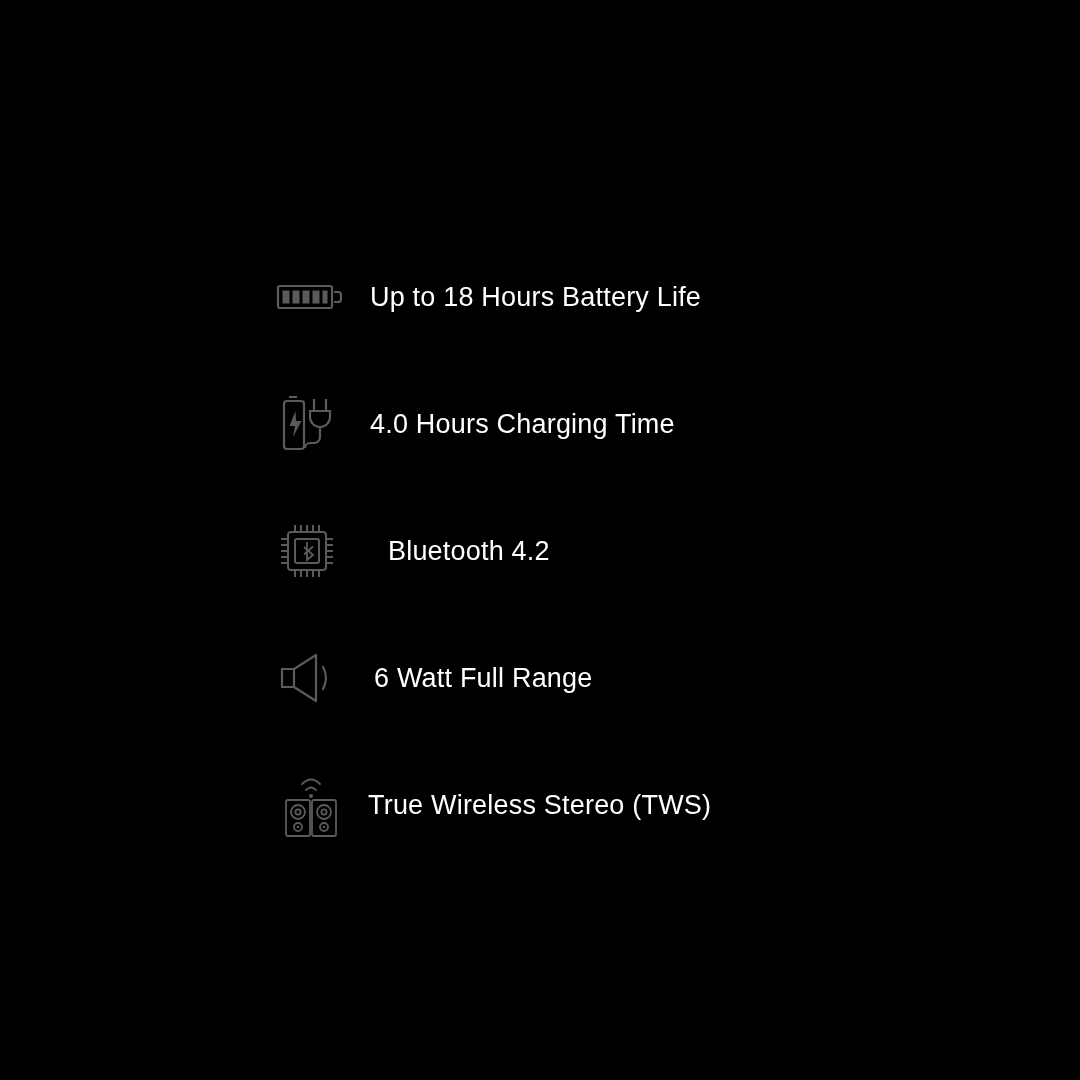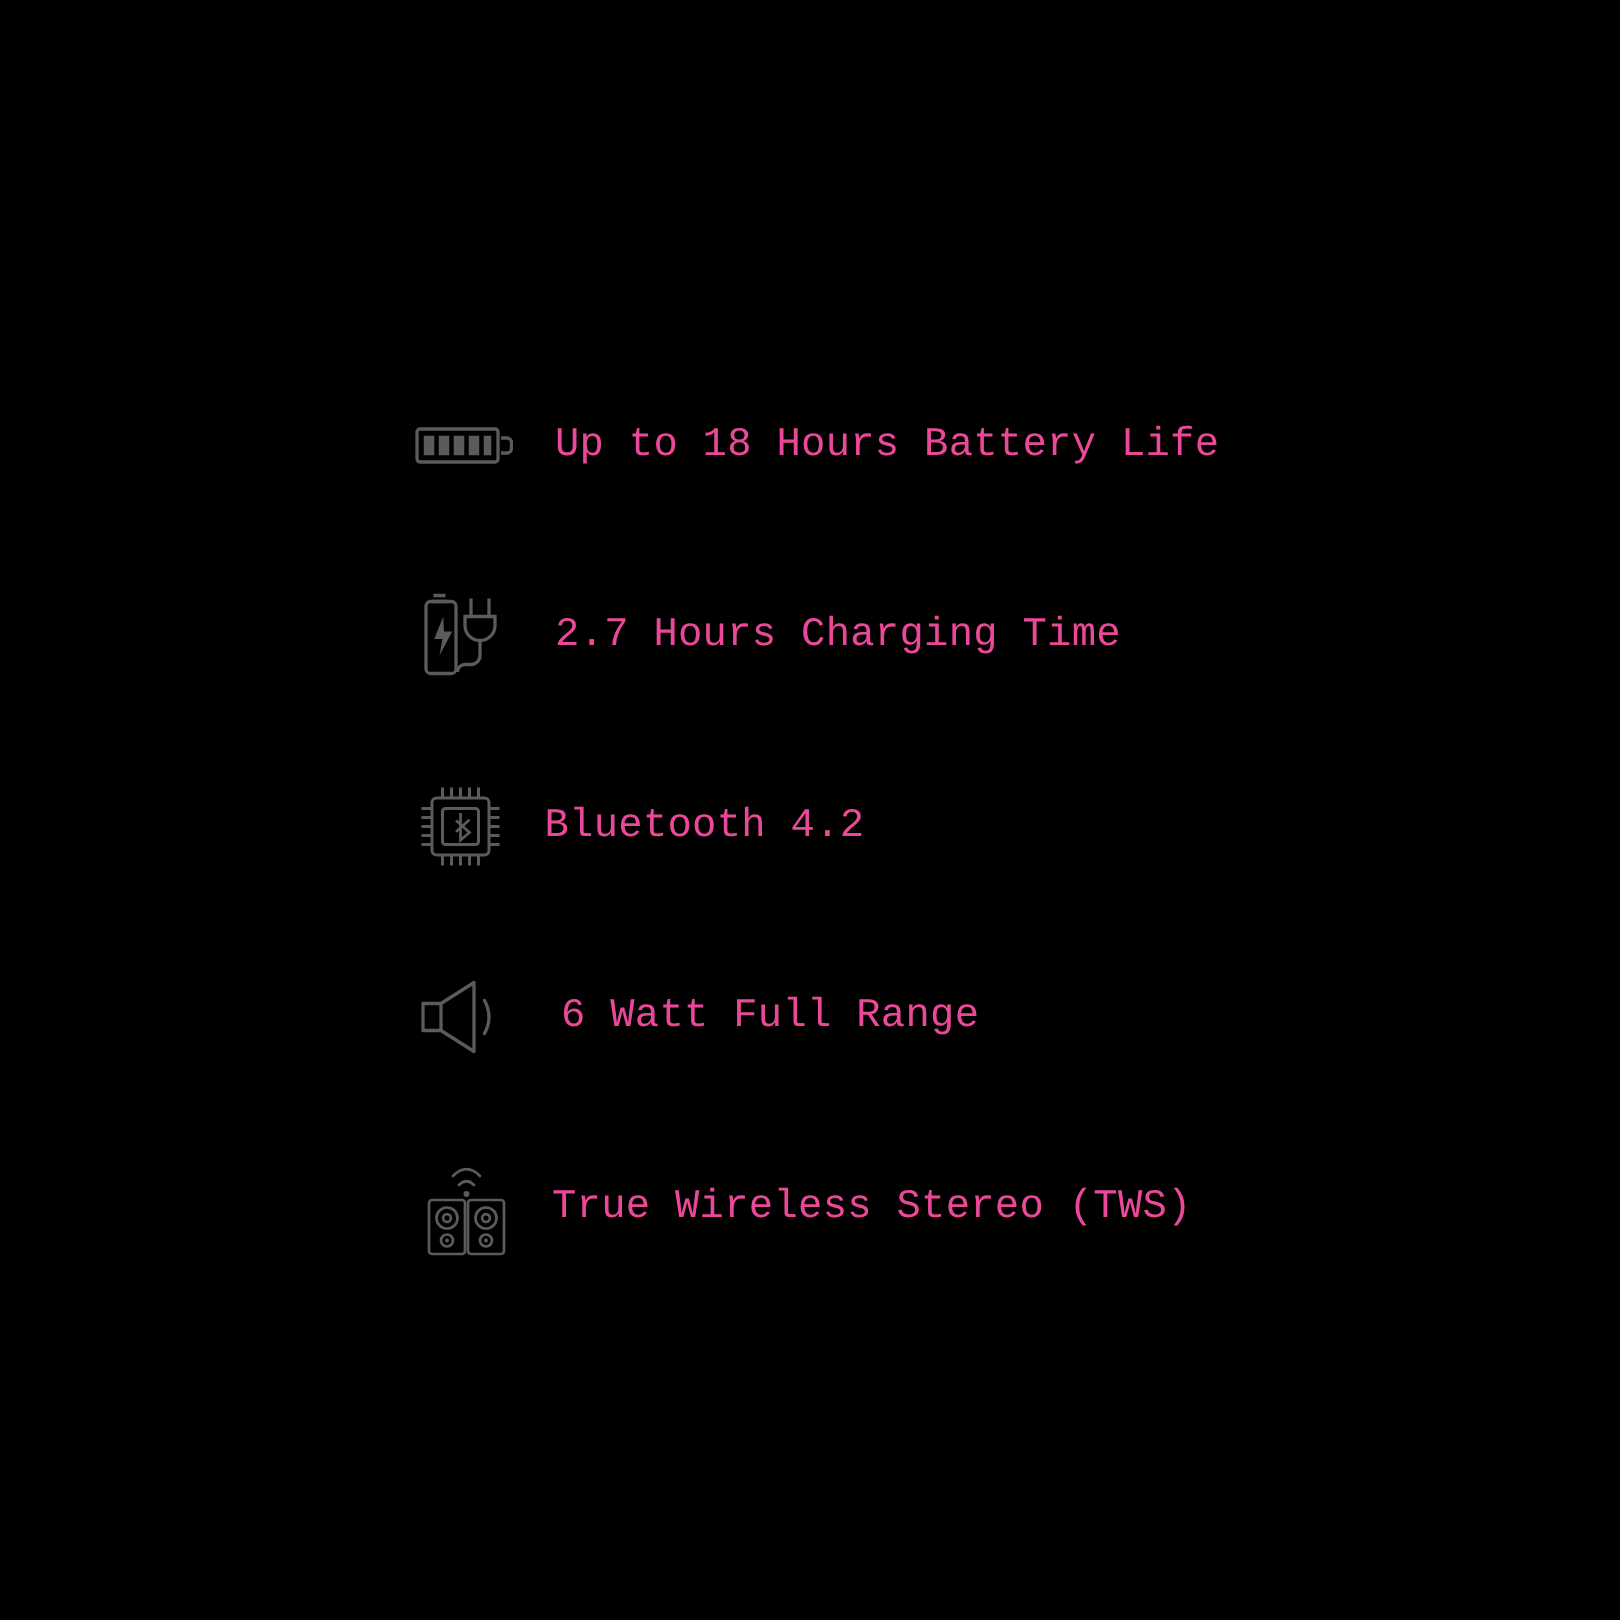--- a/index.html
+++ b/index.html
@@ -39,32 +39,32 @@
     min-width: 72px;
     height: 72px;
     display: flex;
     align-items: center;
     justify-content: flex-start;
   }
   .icon-wrap svg {
     display: block;
   }
   .feature-label {
-    color: #ec4899;
+    color: #ffffff;
     font-size: 27px;
     letter-spacing: 0.2px;
     line-height: 1.2;
     white-space: nowrap;
     font-weight: 400;
-    font-family: Liberation Mono, monospace;
+    font-family: Liberation Sans, sans-serif;
   }
   
   .row-battery .feature-label { margin-left: 22px; }
   .row-charging .feature-label { margin-left: 22px; }
-  .row-bluetooth .feature-label { margin-left: 15px; }
+  .row-bluetooth .feature-label { margin-left: 40px; }
   .row-power .feature-label { margin-left: 26px; }
   .row-tws .feature-label { margin-left: 20px; }
 
   .row-battery .icon-wrap { height: 44px; }
   .row-charging .icon-wrap { height: 62px; }
   .row-bluetooth .icon-wrap { height: 62px; }
   .row-power .icon-wrap { height: 62px; }
   .row-tws .icon-wrap { height: 70px; }
 </style>
 </head>
@@ -93,21 +93,21 @@
       <span class="icon-wrap">
         <svg width="66" height="62" viewBox="0 0 66 62" fill="none" stroke="#5b5b5b" stroke-width="2.2">
           <path d="M12 8 h10 M13 4 h8"></path>
           <rect x="8" y="8" width="20" height="48" rx="3"></rect>
           <path d="M19.5 18 L13.5 33 h5.5 l-2 11 8.5 -16 h-5.5 z" fill="#5b5b5b" stroke="none"></path>
           <path d="M38 6 v12 M50 6 v12"></path>
           <path d="M34 18 h20 v6 a10 10 0 0 1 -10 10 a10 10 0 0 1 -10 -10 z"></path>
           <path d="M44 34 v10 a6 6 0 0 1 -6 6 h-4 a5 5 0 0 0 -5 5"></path>
         </svg>
       </span>
-      <span class="feature-label">2.7 Hours Charging Time</span>
+      <span class="feature-label">4.0 Hours Charging Time</span>
     </div>
 
     <div class="feature-row row-bluetooth">
       <span class="icon-wrap">
         <svg width="66" height="62" viewBox="0 0 66 62" fill="none" stroke="#5b5b5b" stroke-width="2">
           <rect x="12" y="12" width="38" height="38" rx="3"></rect>
           <rect x="19" y="19" width="24" height="24" rx="2"></rect>
 
           <path d="M19 12 v-7 M25 12 v-7 M31 12 v-7 M37 12 v-7 M43 12 v-7"></path>
 

